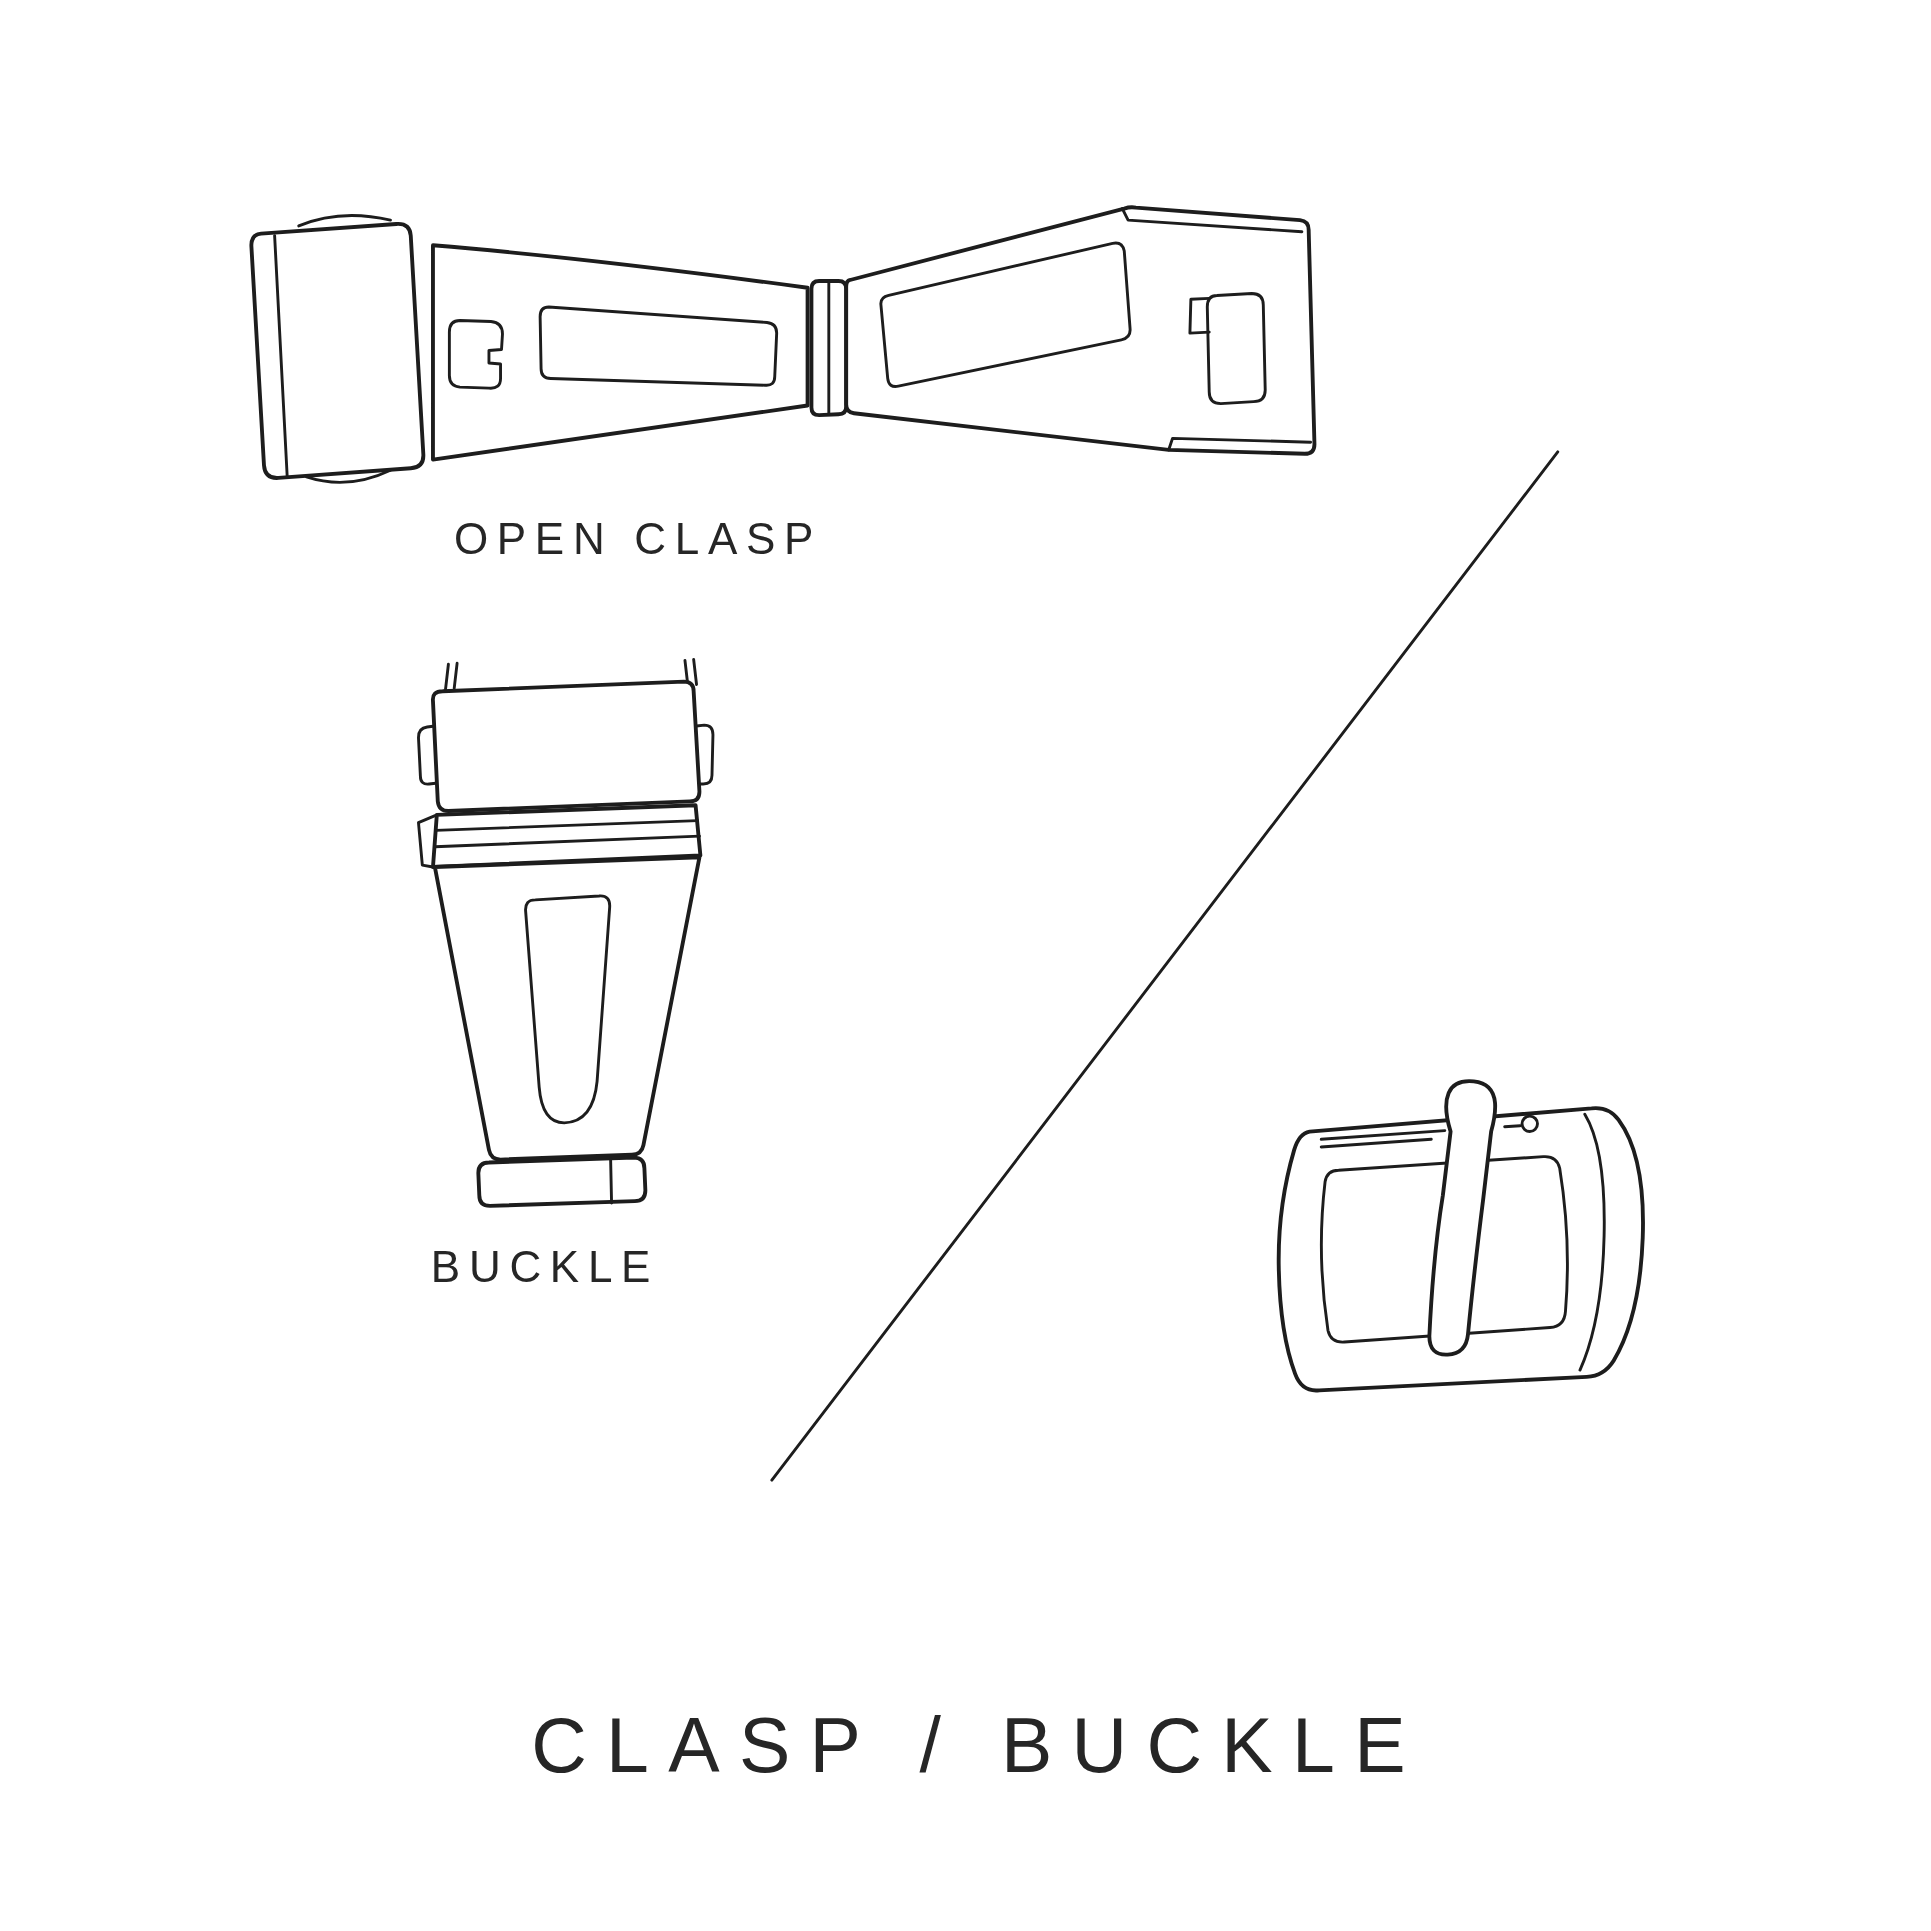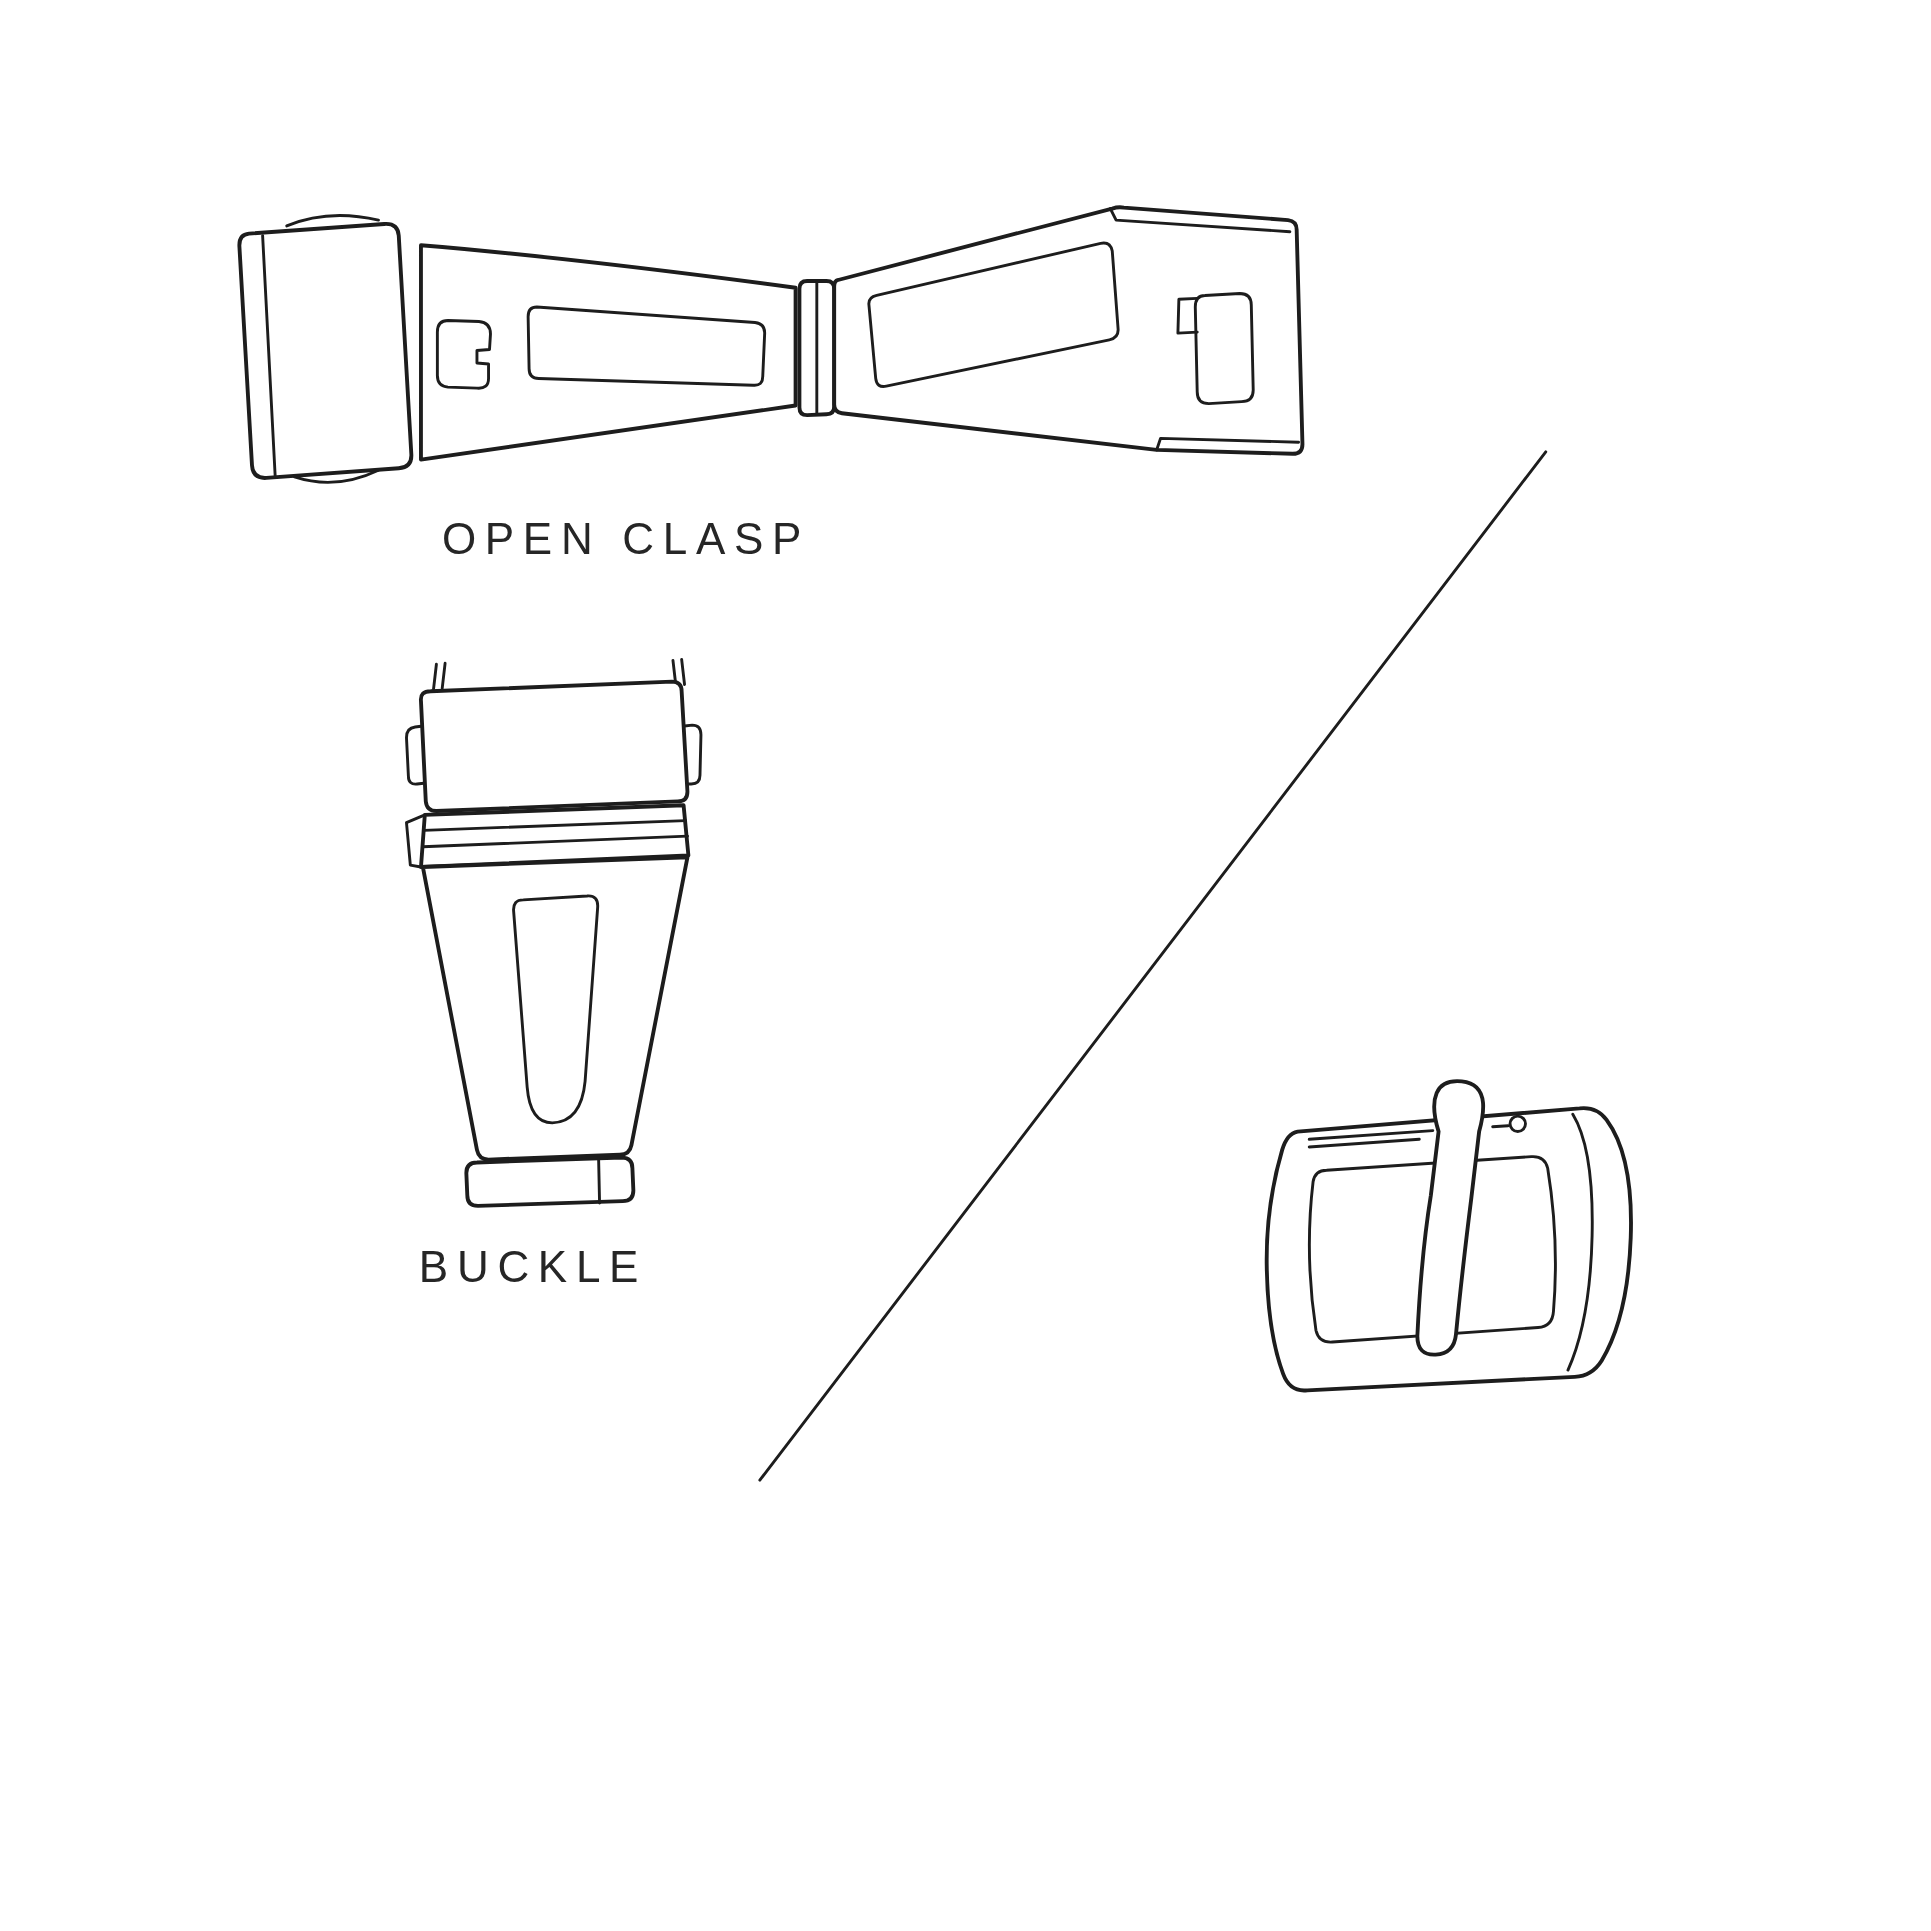--- a/index.html
+++ b/index.html
@@ -10,20 +10,21 @@
     width: 1931px;
     height: 1931px;
     background: var(--bg, #ffffff);
     position: relative;
     overflow: hidden;
     font-family: "Liberation Sans", sans-serif;
   }
   .canvas {
     position: absolute;
     inset: 0;
+    margin-left: 12px;
   }
   svg.art {
     position: absolute;
     left: 0;
     top: 0;
     color: var(--line-color, #1d1d1d);
   }
   svg.art path, svg.art line, svg.art circle {
     stroke: currentColor;
     fill: none;
@@ -110,15 +111,16 @@
       <path class="thin" d="M 1356 1188 L 1470 1180"></path>
       <circle cx="1572" cy="1164" r="8" class="thin"></circle>
       <path class="solid" d="M 1490 1172 Q 1482 1146 1488 1132 Q 1494 1118 1514 1120 Q 1534 1122 1536 1142 Q 1537 1154 1532 1172 L 1524 1240 Q 1514 1320 1508 1382 Q 1506 1402 1487 1403 Q 1468 1404 1468 1384 Q 1472 1300 1482 1238 Z"></path>
     </g>
   </svg>
 
   <div class="caption" style="left:626px; top:514px;">OPEN CLASP</div>
 
   <div class="caption" style="left:533px; top:1242px;">BUCKLE</div>
 
+  <div class="title" style="left:966px; top:1701px;">CLASP / BUCKLE</div>
 
 </div>
 
 
 </body></html>

